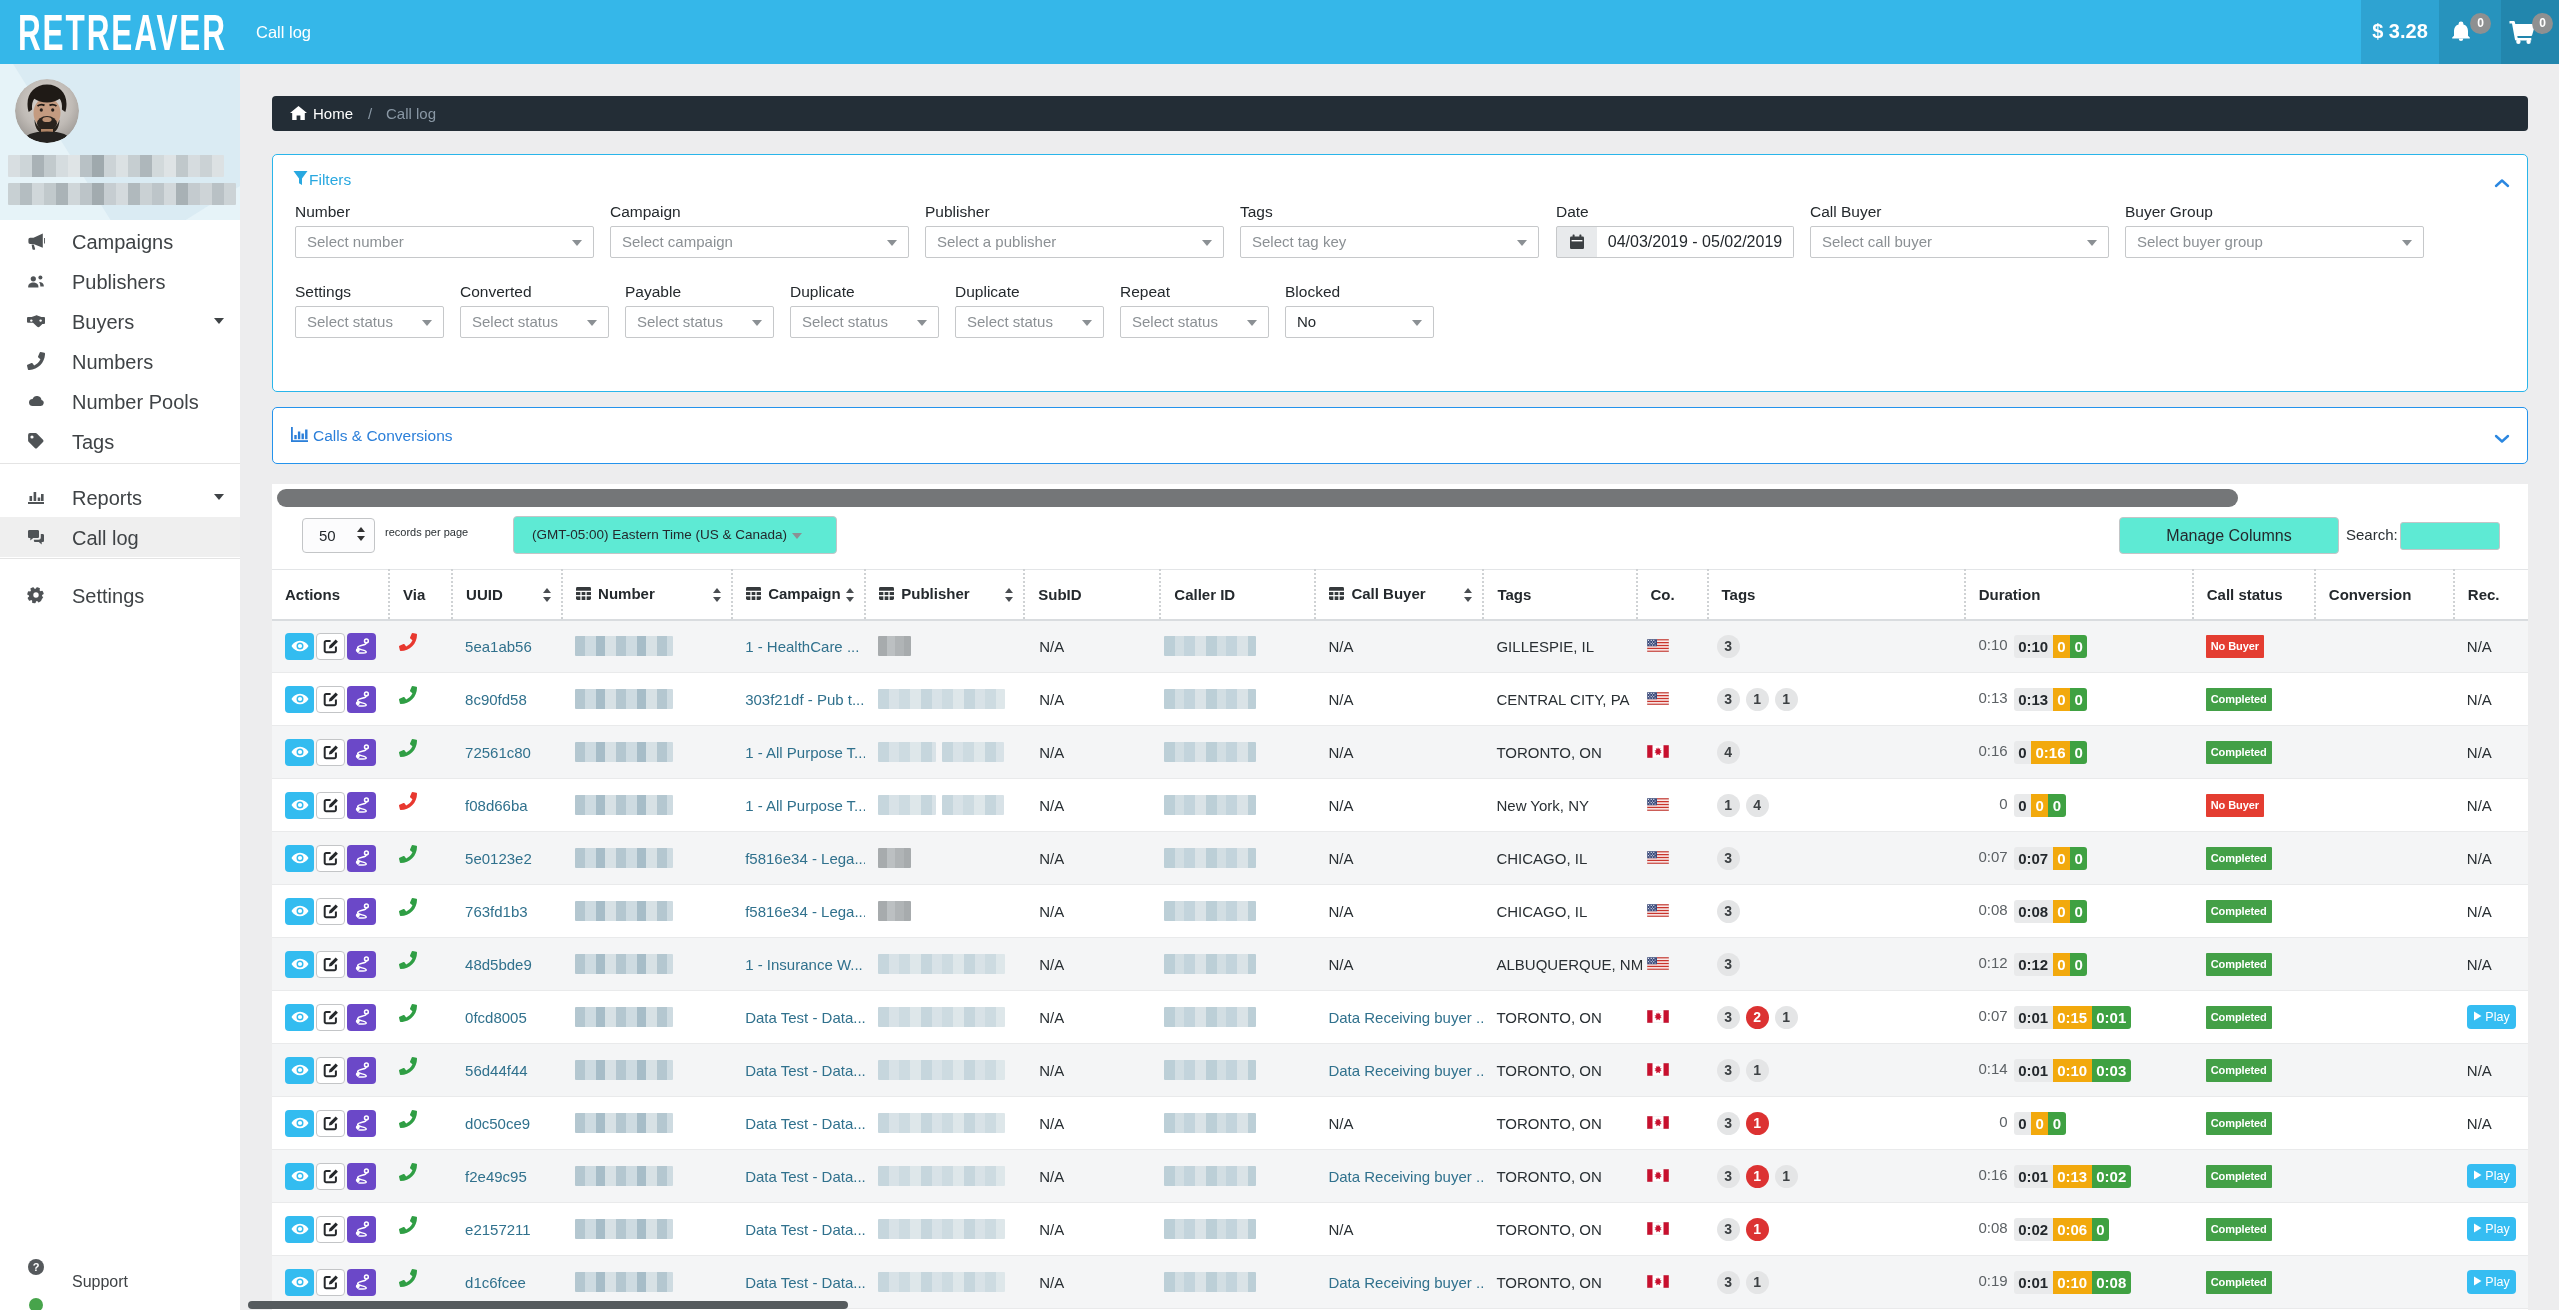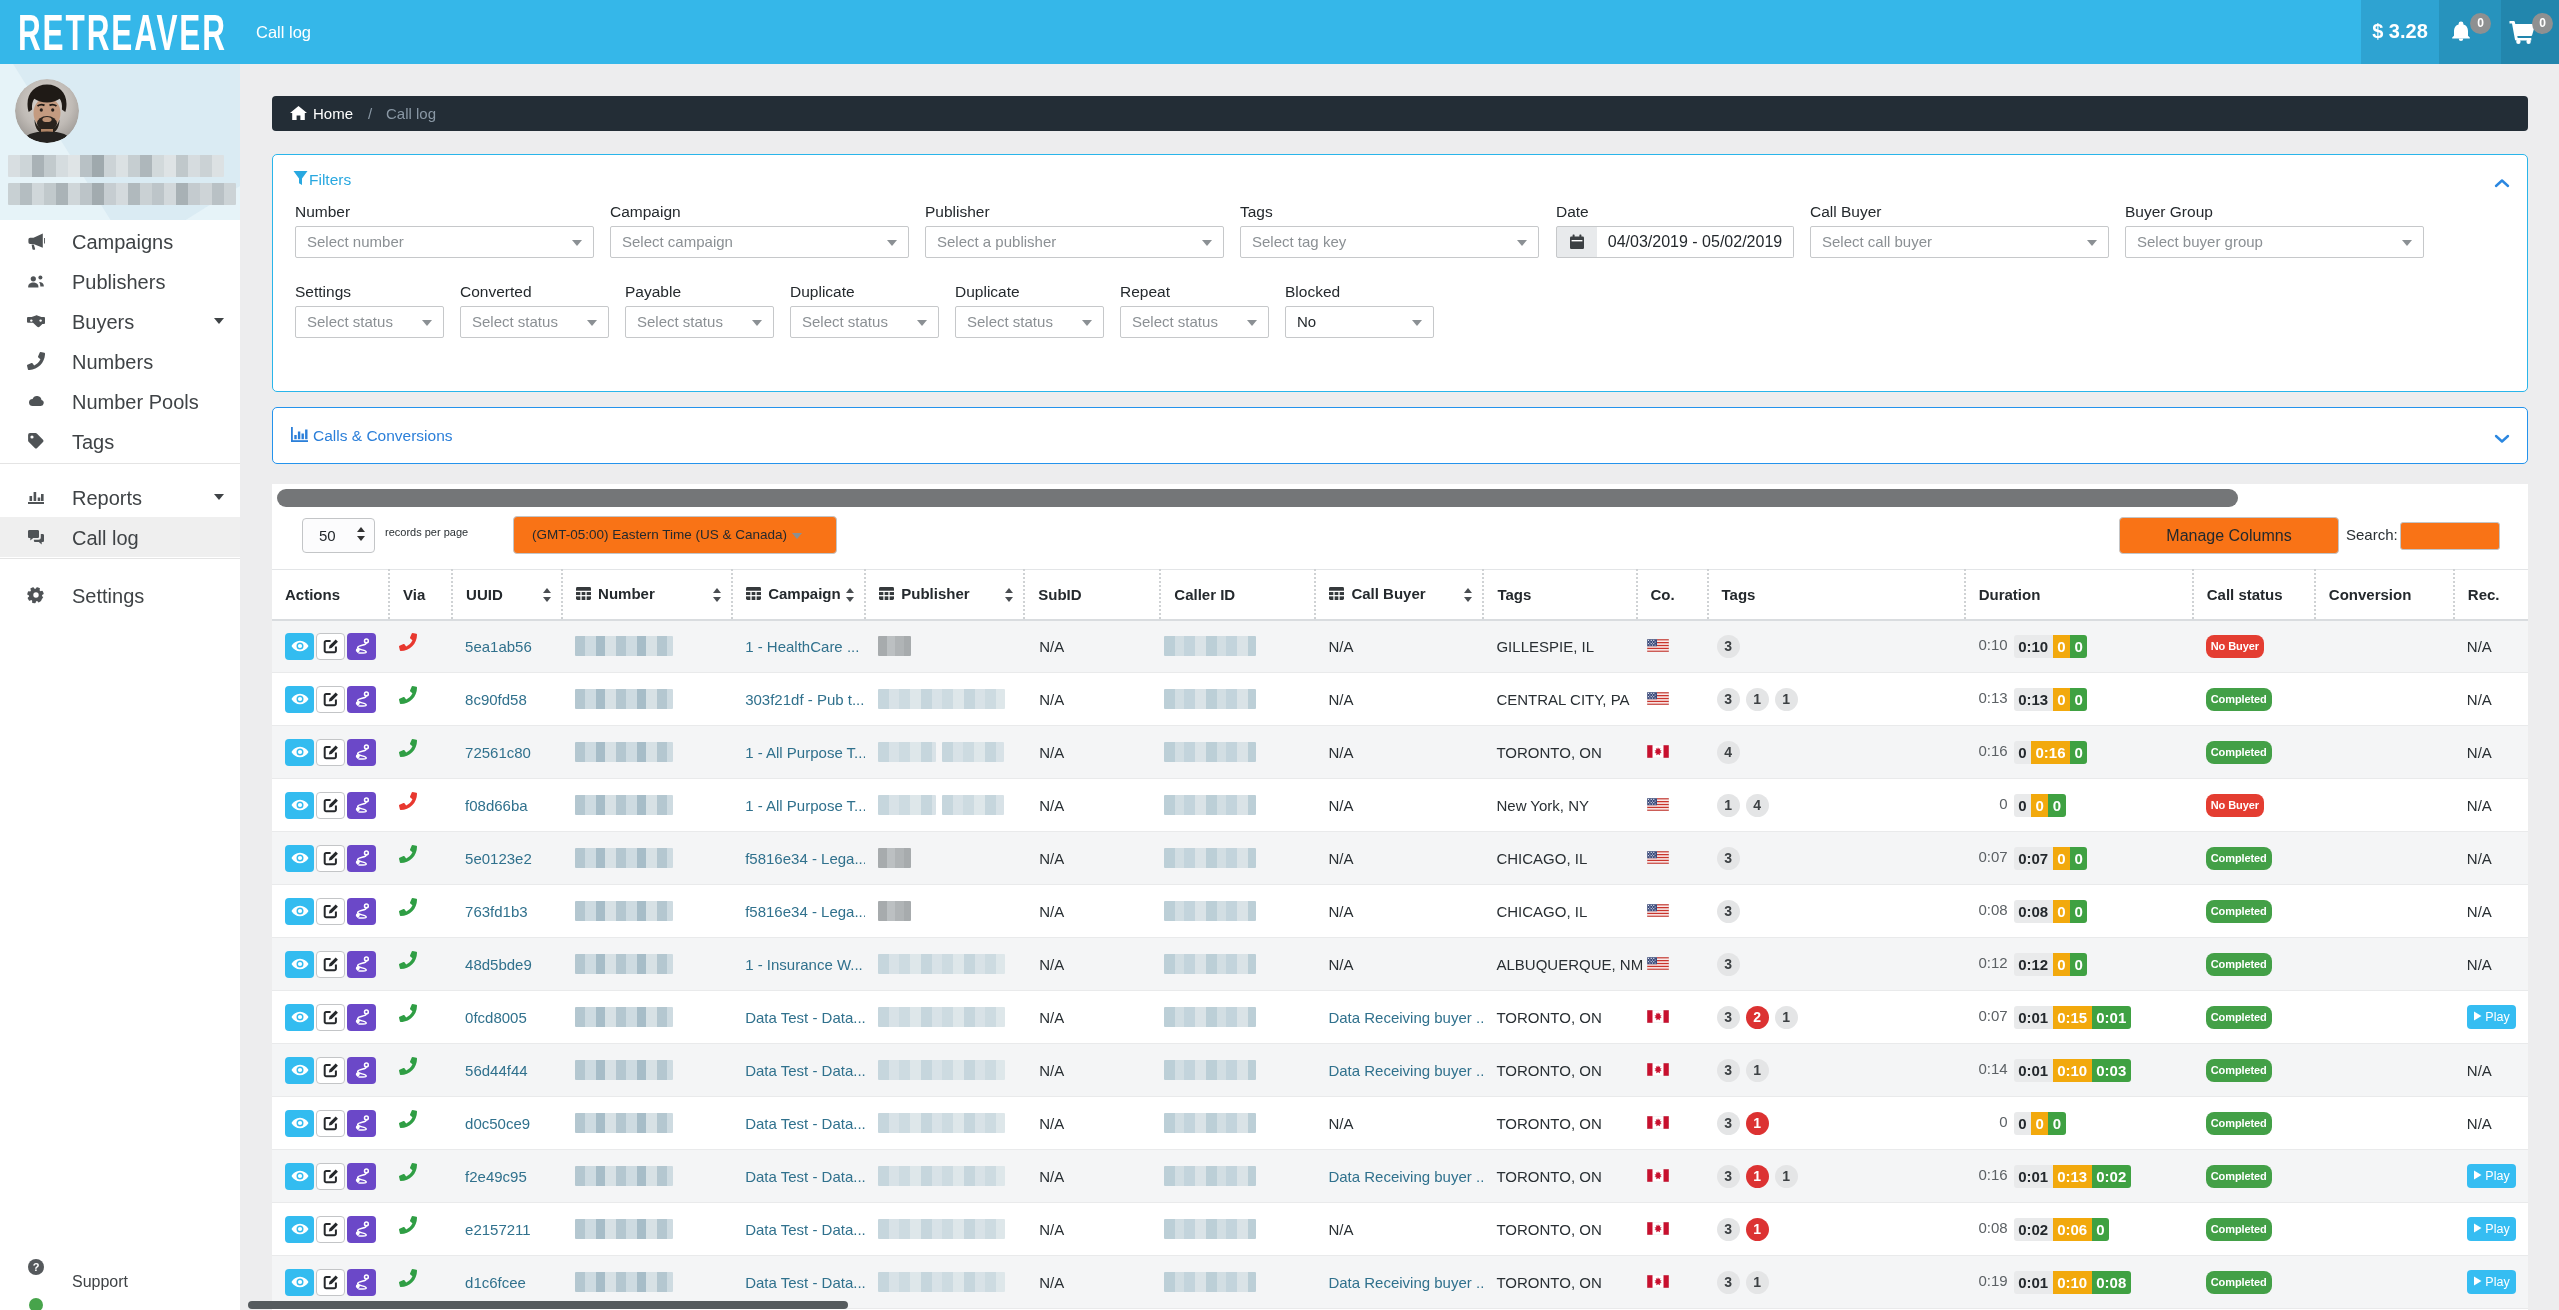--- a/index.html
+++ b/index.html
@@ -44,21 +44,21 @@
 #cpan{top:407px;width:2256px;height:57px;border-color:#2493ec}
 .bluetxt{color:#29a8e0}
 .flabel{position:absolute;font-size:15.5px;color:#24292d}
 .fsel{position:absolute;height:32px;border:1px solid #c6c8ca;border-radius:2px;background:#fff;
  font-size:15px;color:#8b9094;line-height:30px;padding-left:11px}
 .fsel .car{position:absolute;right:11px;top:13px;width:0;height:0;border-left:5px solid transparent;
  border-right:5px solid transparent;border-top:6px solid #8b9094}
 
 #card{position:absolute;left:272px;top:484px;width:2256px;height:826px;background:#fff;overflow:hidden}
 #hscroll{position:absolute;left:5px;top:5px;width:1961px;height:18px;background:#747678;border-radius:9px}
-.tbtn{position:absolute;background:#f97316;border:1px solid #c3c5c7;border-radius:4px;font-size:15px;color:#24292d}
+.tbtn{position:absolute;background:#5eead4;border:1px solid #c3c5c7;border-radius:4px;font-size:15px;color:#24292d}
 #tbl{position:absolute;left:0px;top:85px;border-collapse:collapse;table-layout:fixed;width:2256px;font-size:15px}
 #tbl th{border-top:1px solid #e3e5e7;border-bottom:2px solid #d9dcdf;height:50px;text-align:left;
  font-size:15px;color:#24292d;padding:0 0 0 13px;font-weight:bold;position:relative}
 #tbl th+th{border-left:2px dotted #cfd2d4}
 #tbl td{height:53px;border-bottom:1px solid #e9eaeb;padding:0 0 0 13px;vertical-align:middle;
  white-space:nowrap;overflow:hidden}
 #tbl tr.odd td{background:#f4f5f6}
 .link{color:#30718d}
 .sort{position:absolute;right:8px;top:17px;width:10px;height:16px}
 .sort i{position:absolute;left:0;width:0;height:0;border-left:4.5px solid transparent;border-right:4.5px solid transparent}
@@ -71,21 +71,21 @@
 .b-share{background:#6b48c8}
 .tagb{display:inline-block;min-width:23px;height:23px;border-radius:12px;background:#e4e5e6;color:#3c4043;
  font-size:14px;font-weight:bold;text-align:center;line-height:23px;margin-right:6px;padding:0 4px}
 .tagb.red{background:#dc3232;color:#fff}
 .durp{display:inline-block;width:40px;text-align:right;color:#5c6165;margin-right:6px}
 .dgrp{display:inline-flex;vertical-align:middle;height:23px;border-radius:3px;overflow:hidden}
 .dgrp b{display:inline-block;height:23px;line-height:23px;padding:0 4.5px;font-size:15px}
 .dg{background:#e9eaeb;color:#24292d}
 .dy{background:#f2a90d;color:#fff}
 .dn{background:#3fa142;color:#fff}
-.status{display:inline-block;height:23px;line-height:23px;border-radius:8px;padding:0 5px;color:#fff;
+.status{display:inline-block;height:23px;line-height:23px;border-radius:1px;padding:0 5px;color:#fff;
  font-size:11px;font-weight:bold;letter-spacing:-.1px}
 .st-ok{background:#43a047}
 .st-no{background:#e43d31}
 .playb{display:inline-block;height:24px;line-height:24px;border-radius:4px;background:#35bdf2;color:#fff;
  font-size:12.5px;padding:0 6px 0 6px}
 .blur{display:inline-block;height:20px;border-radius:1px;vertical-align:middle}
 .blur.num{background:
  repeating-linear-gradient(90deg,#b4c7d0 0 10px,#cedbe1 10px 21px,#a7bdc8 21px 30px,#d7e1e5 30px 41px)}
 .blur.cid{background:
  repeating-linear-gradient(90deg,#bccfd7 0 11px,#d2dee3 11px 20px,#c3d4dc 20px 31px,#dae3e7 31px 42px)}

